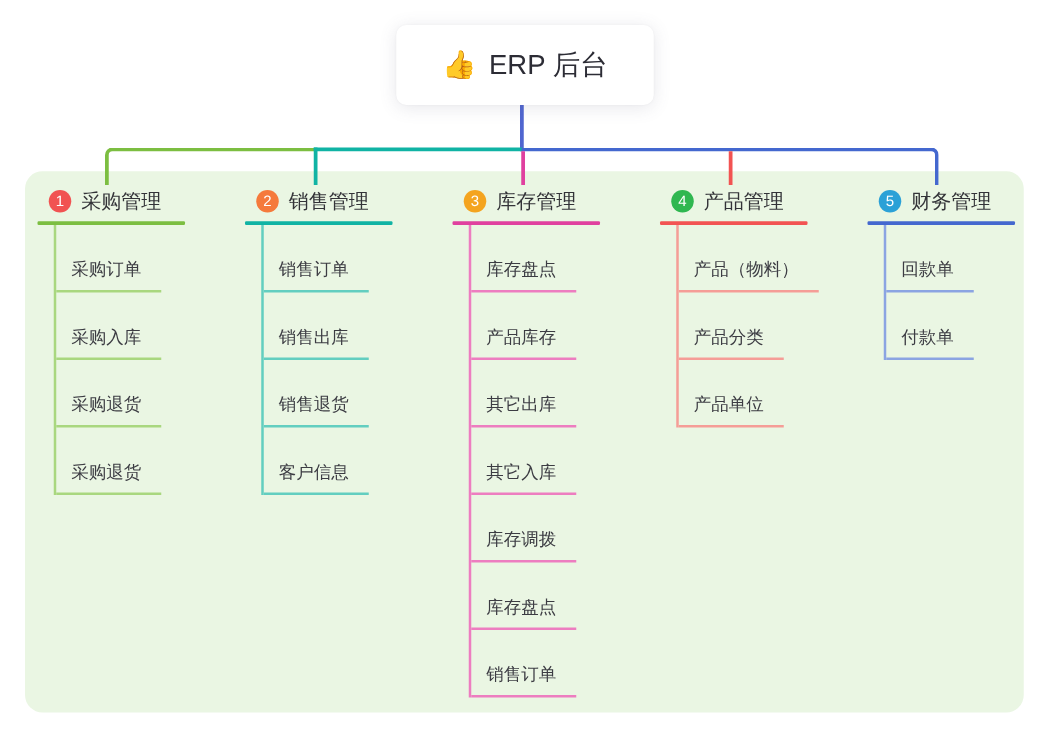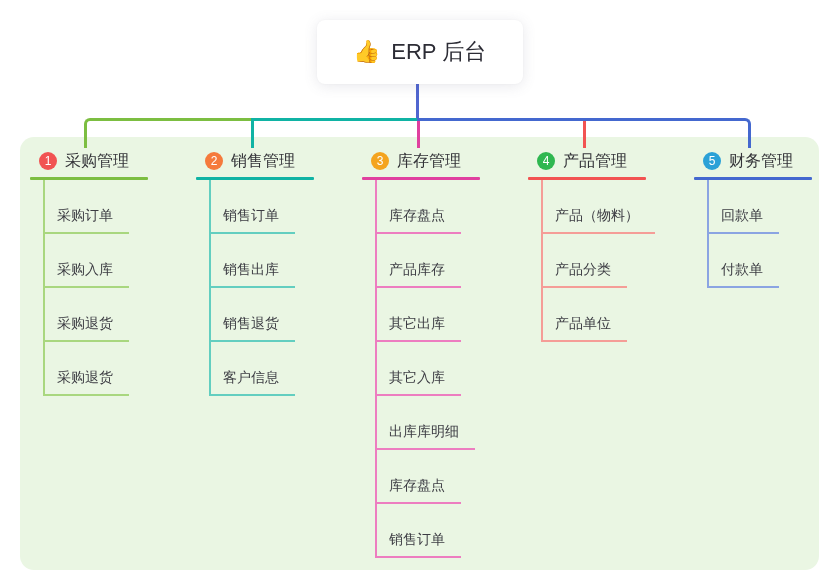--- a/index.html
+++ b/index.html
@@ -127,21 +127,21 @@
           <div class="branch-item">
             <span style="border-bottom-color: rgb(237, 125, 192);">产品库存</span>
           </div>
           <div class="branch-item">
             <span style="border-bottom-color: rgb(237, 125, 192);">其它出库</span>
           </div>
           <div class="branch-item">
             <span style="border-bottom-color: rgb(237, 125, 192);">其它入库</span>
           </div>
           <div class="branch-item">
-            <span style="border-bottom-color: rgb(237, 125, 192);">出库库明细</span>
+            <span style="border-bottom-color: rgb(237, 125, 192);">库存调拨</span>
           </div>
           <div class="branch-item">
             <span style="border-bottom-color: rgb(237, 125, 192);">库存盘点</span>
           </div>
           <div class="branch-item">
             <span style="border-bottom-color: rgb(237, 125, 192);">销售订单</span>
           </div>
         </div>
       </div>
       <div class="branch" style="left: 528px;">

